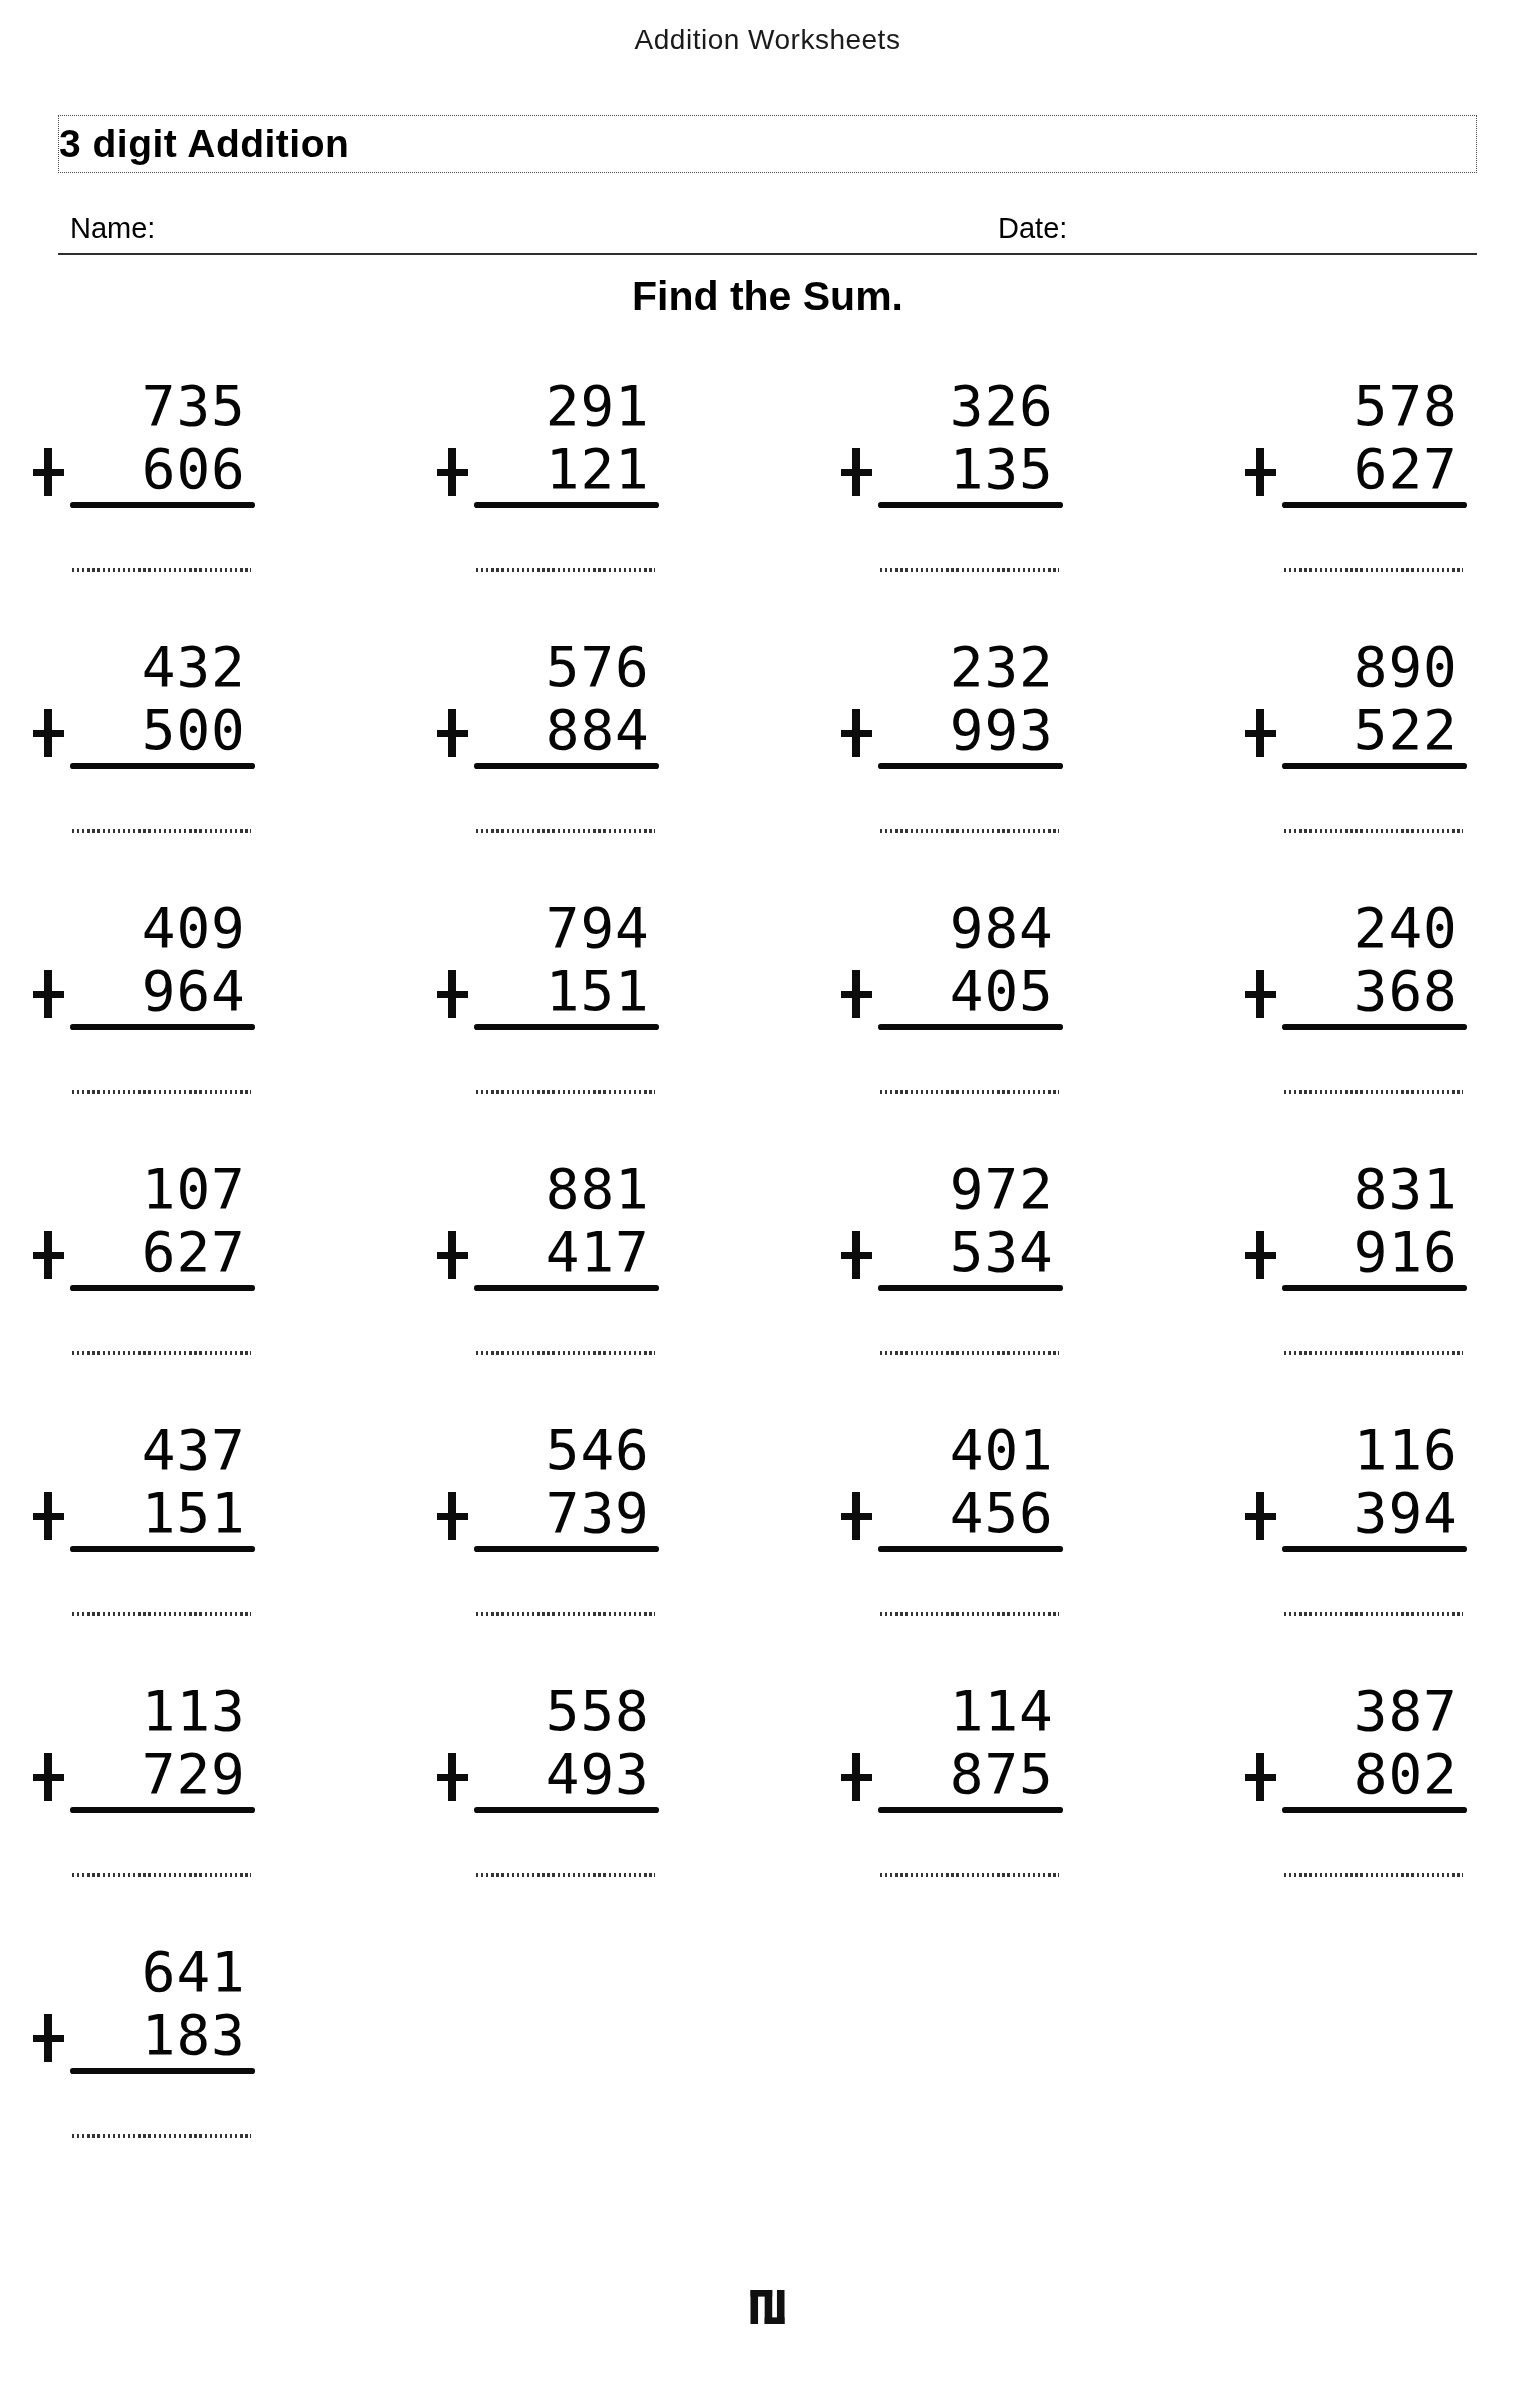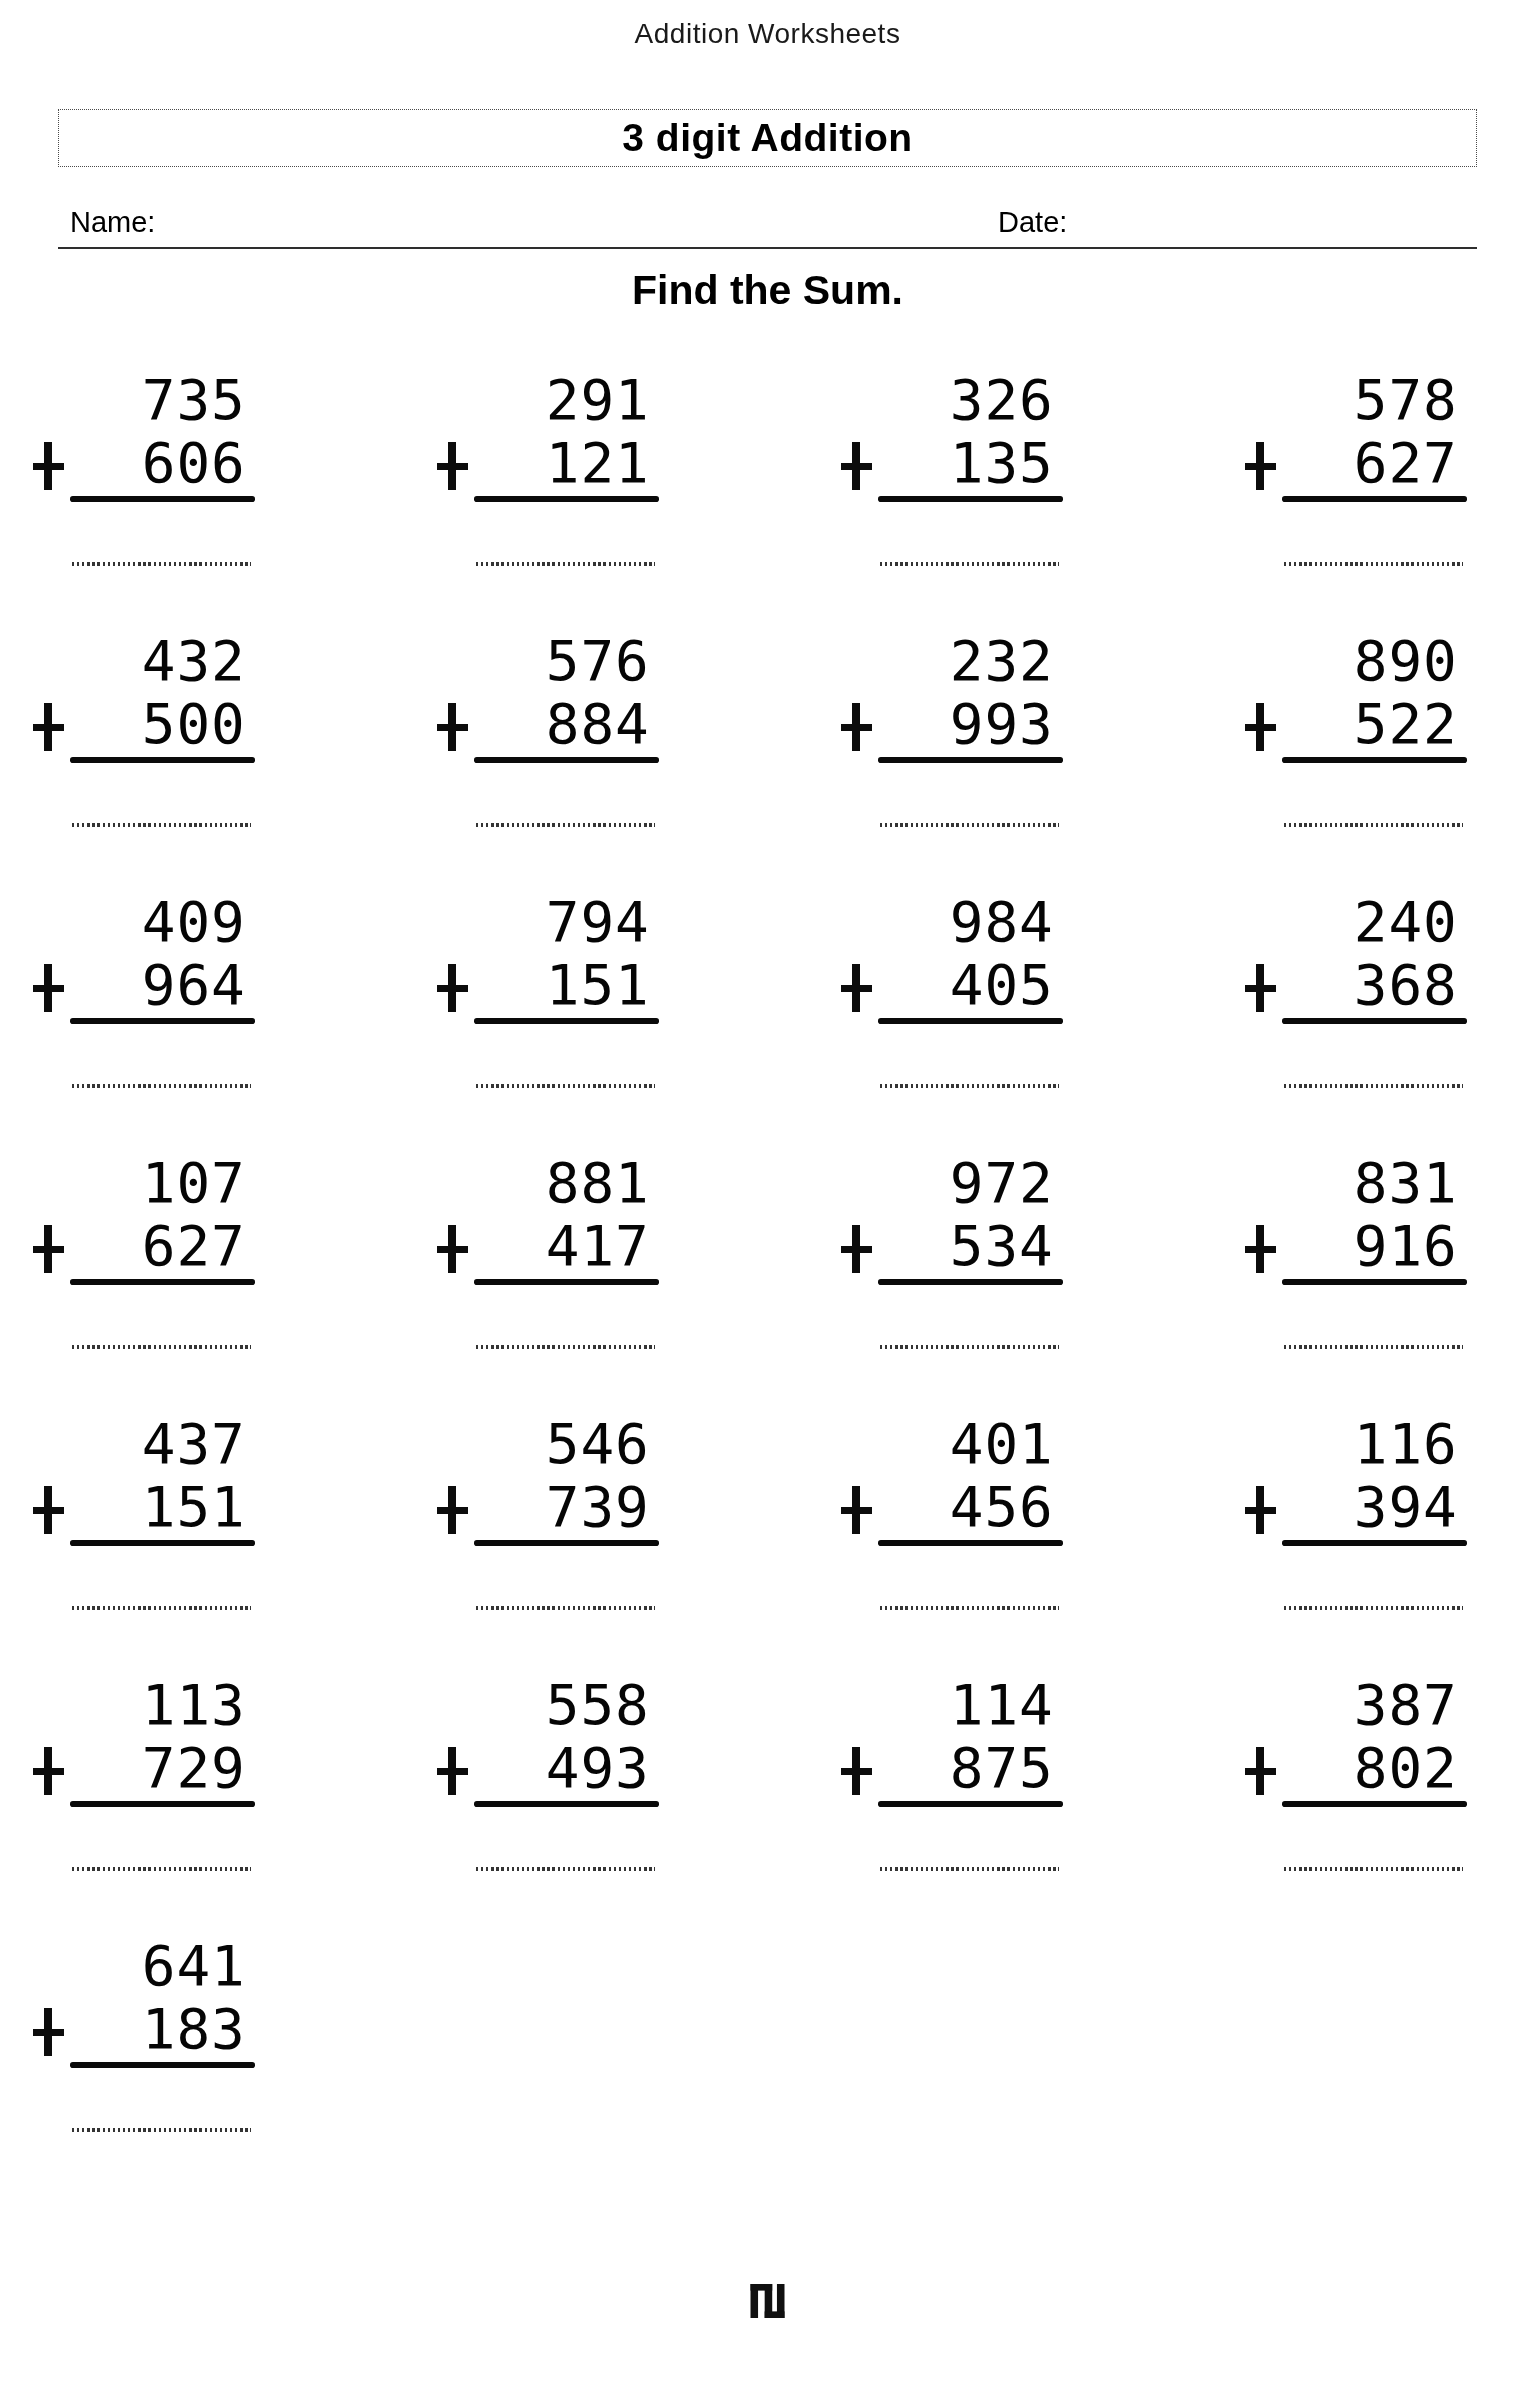--- a/index.html
+++ b/index.html
@@ -4,28 +4,28 @@
 <style>
   * { margin:0; padding:0; box-sizing:border-box; }
   html,body { background:#ffffff; }
   body {
     width:1535px; height:2387px; overflow:hidden;
     font-family:"Liberation Sans", sans-serif; color:#111;
   }
   .page { position:relative; width:1535px; height:2387px; background:#fff; }
 
   .hdr {
-    padding-top:16px; text-align:center;
+    padding-top:22px; text-align:center;
     font-size:28px; line-height:35px; color:#1a1a1a; letter-spacing:0.5px;
   }
 
   .titlebox {
     margin:58px 58px 0 58px; height:58px;
     border:1.9px dotted #4a4a4a;
-    display:flex; align-items:center; justify-content:center;
+    display:flex; align-items:center; 
   }
   .titlebox .title { font-size:39px; font-weight:bold; letter-spacing:0.5px; color:#000; }
 
   .nd-row {
     position:relative; margin:37px 58px 0 58px; height:45px;
     border-bottom:2.8px solid #2e2e2e;
   }
   .ndlabel { position:absolute; top:1.9px; font-size:29px; font-weight:normal; color:#000; }
   .ndlabel.name { left:12px; }
   .ndlabel.date { left:940px; }

